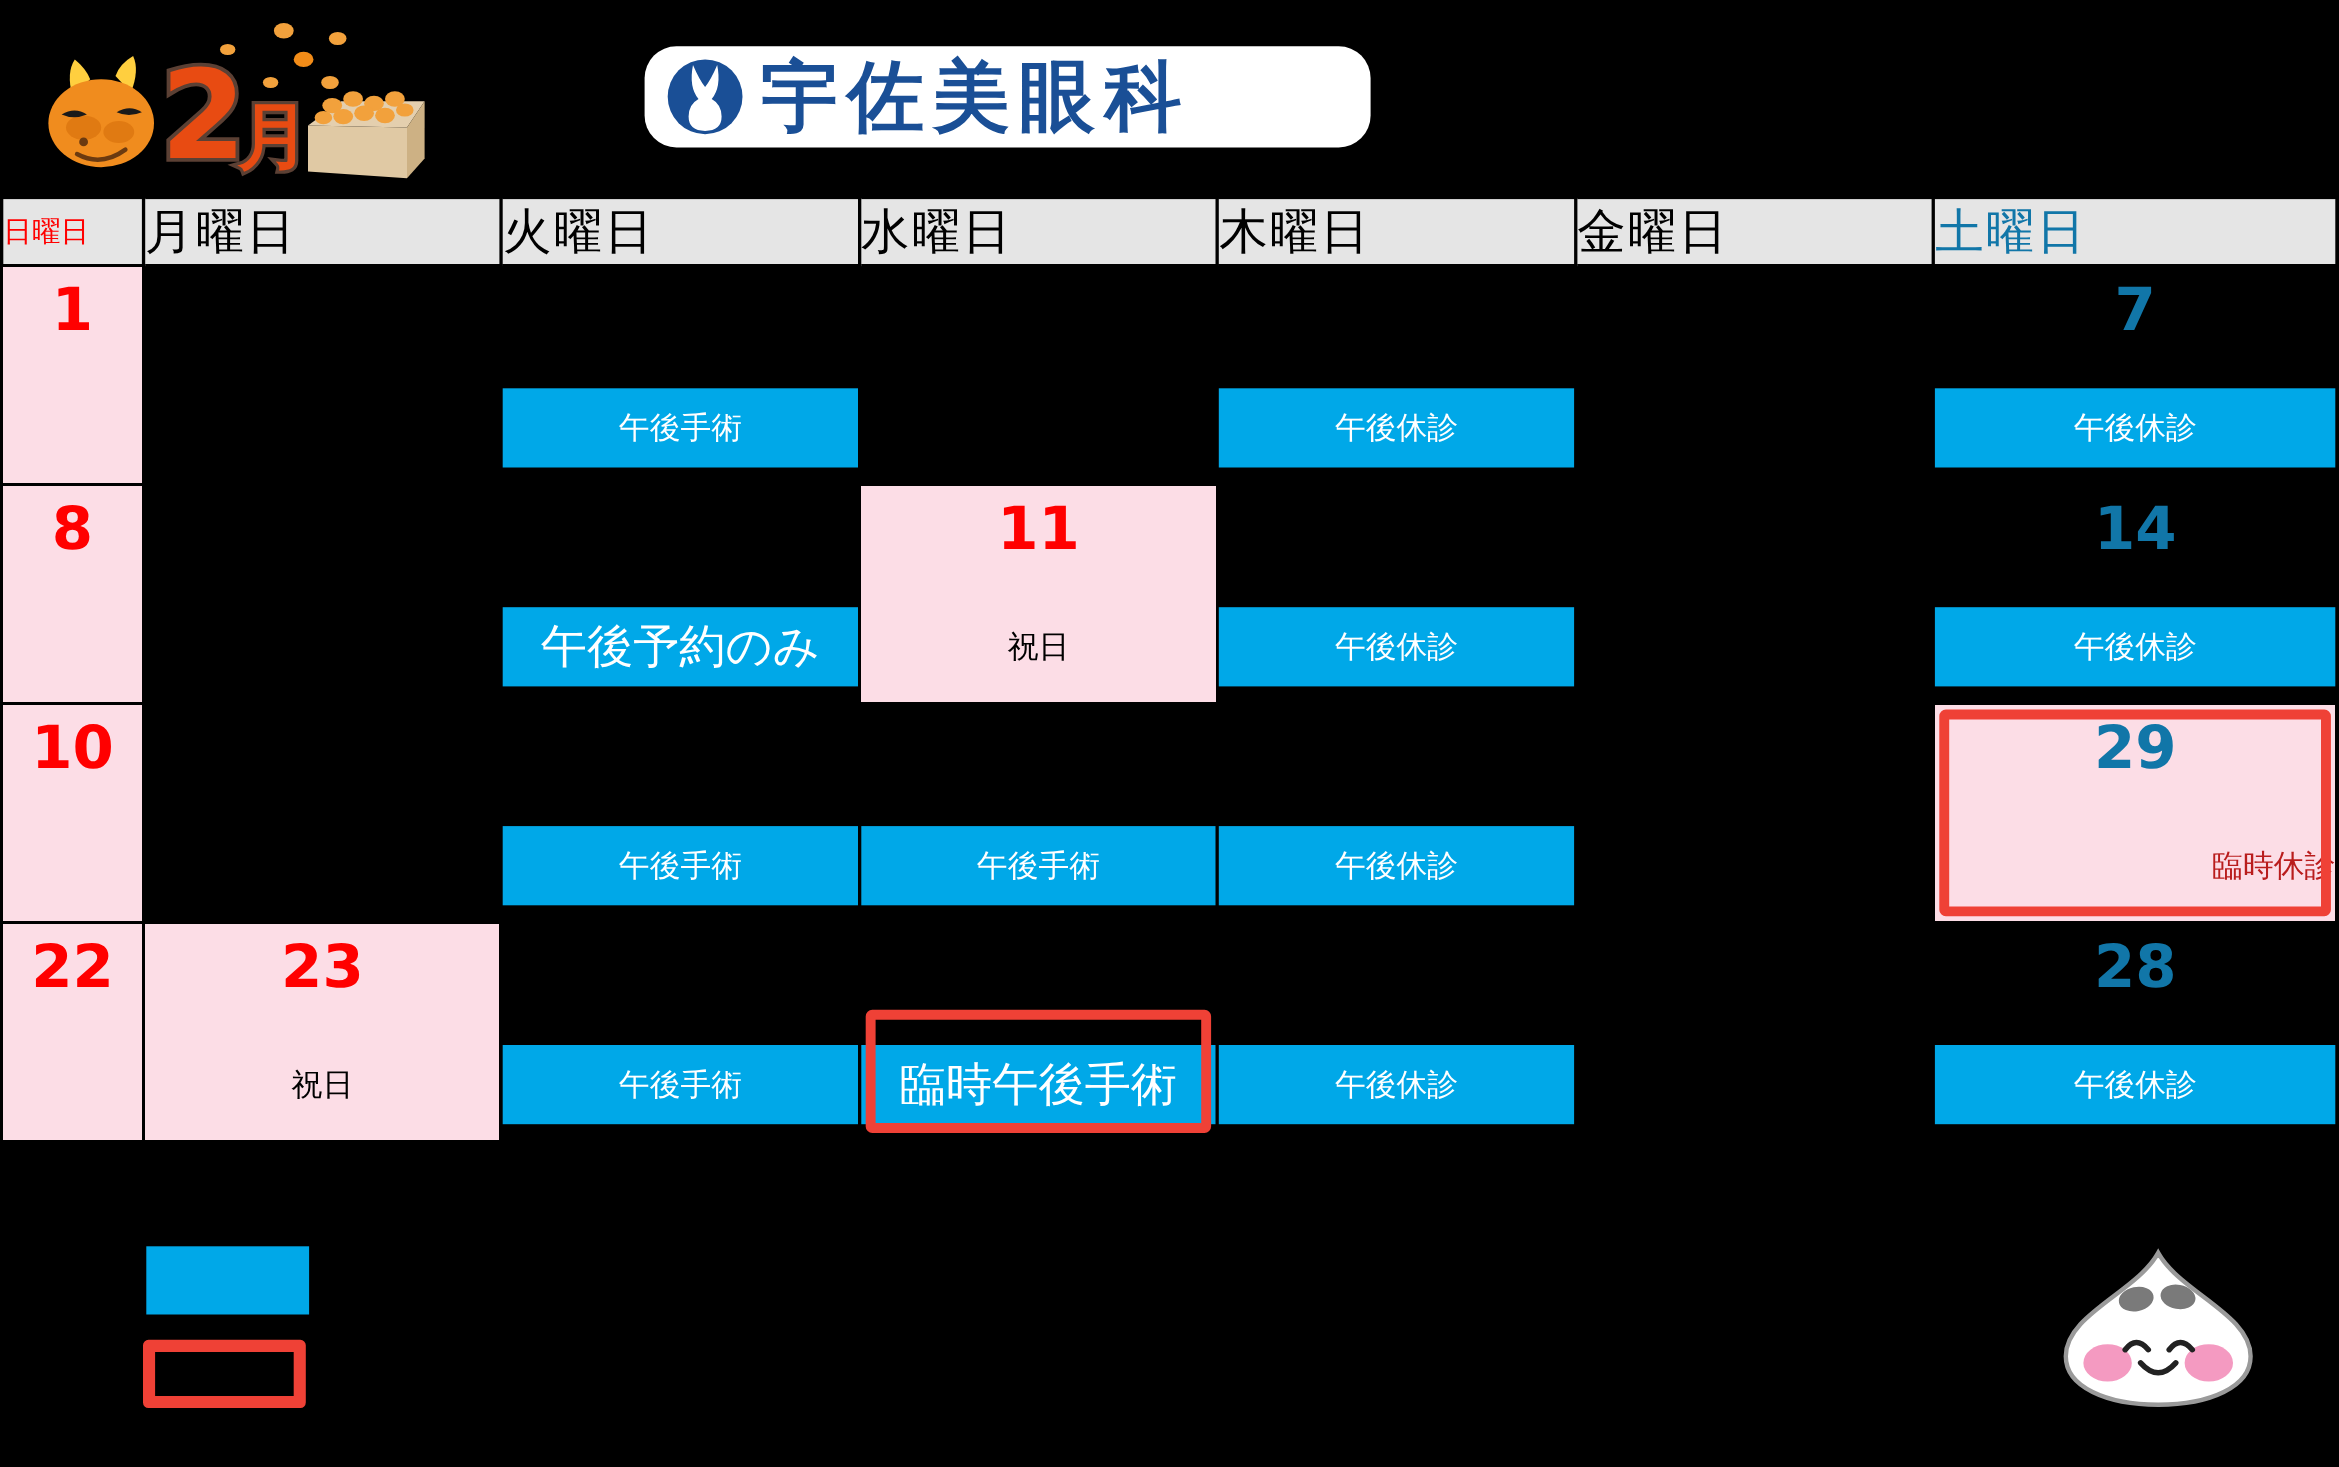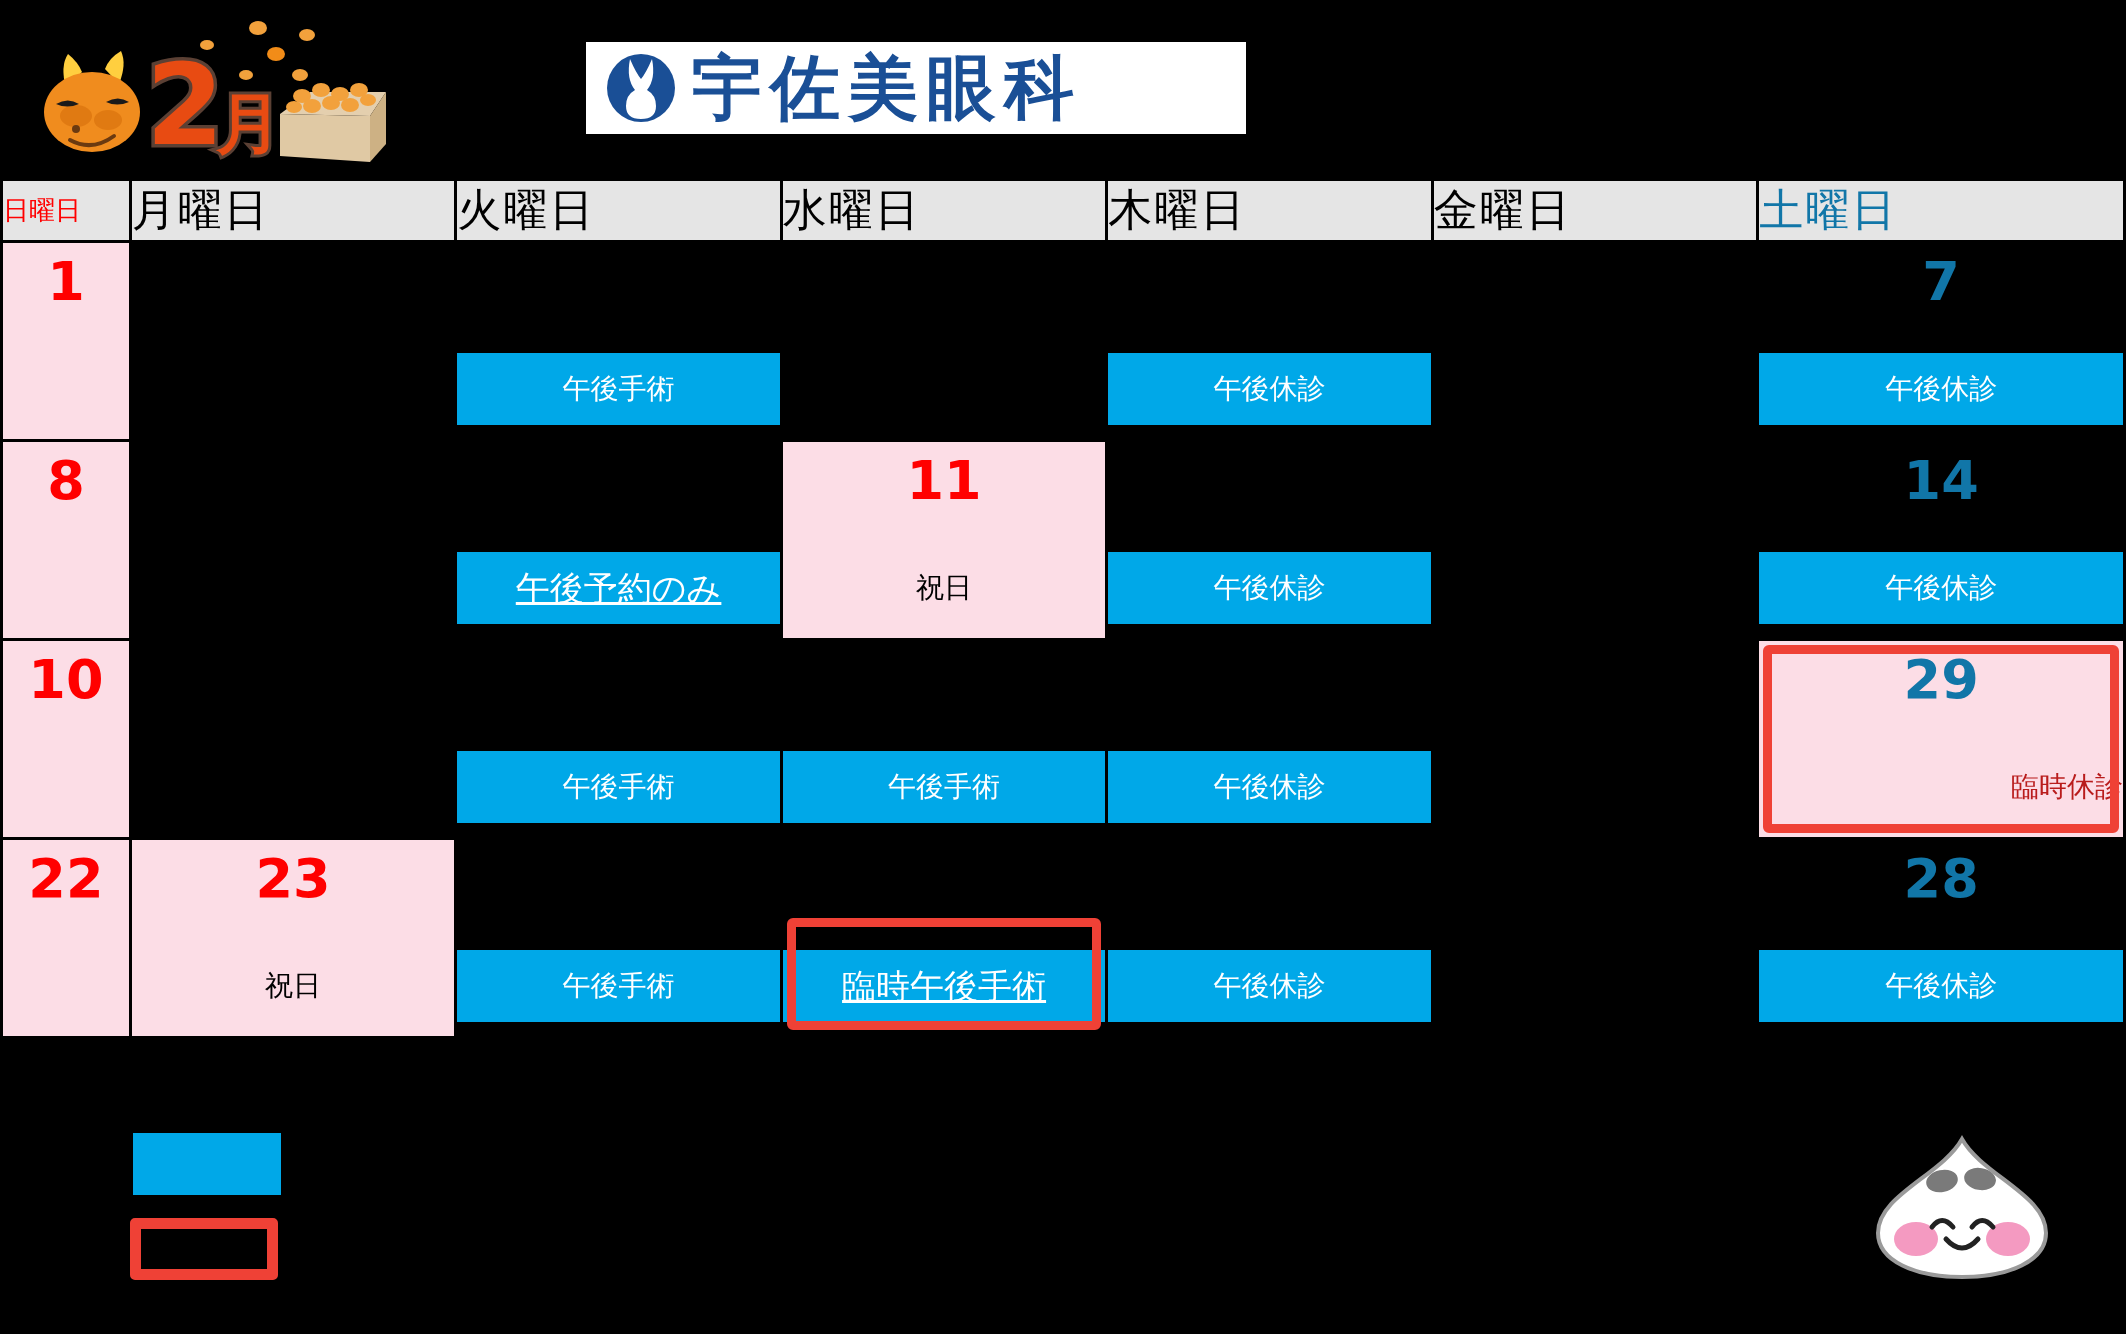--- a/index.html
+++ b/index.html
@@ -14,21 +14,21 @@
     position:absolute;left:0;top:0;width:2126px;height:178px;
     background:#000;
   }
   #month-art{
     position:absolute;left:18px;top:4px;width:520px;height:170px;
   }
   #month-art svg{display:block;}
   #clinic-logo{
     position:absolute;left:586px;top:42px;
     width:660px;height:92px;background:#ffffff;
-    display:flex;align-items:center;
+    display:flex;align-items:center;border-radius:29px;
   }
   #clinic-logo .mark{
     width:74px;height:74px;margin-left:18px;margin-right:14px;flex:0 0 auto;
   }
   #clinic-logo .name{
     color:#1a4f96;font-size:70px;font-weight:bold;
     letter-spacing:8px;line-height:1;
     font-family:"DejaVu Sans","Liberation Sans",sans-serif;
     white-space:nowrap;
   }
@@ -81,21 +81,21 @@
   .note{
     height:72px;line-height:72px;
     text-align:center;font-size:28px;
     margin:0 0 14px 0;
     white-space:nowrap;
     overflow:hidden;
   }
   .note.blue-band{background:#00a8e8;color:#ffffff;}
   .note.plain-red{color:#000000;background:transparent;}
   .note.plain-black{color:#b91c1c;background:transparent;text-align:right;}
-  .note.small{font-size:34px;text-decoration:underline;}
+  .note.small{font-size:42px;}
   .note.empty{background:transparent;}
 
   
   .redframe{
     position:absolute;left:4px;top:4px;right:4px;bottom:4px;
     border:9px solid #ef4136;
     border-radius:6px;
     pointer-events:none;
     box-sizing:border-box;
   }

